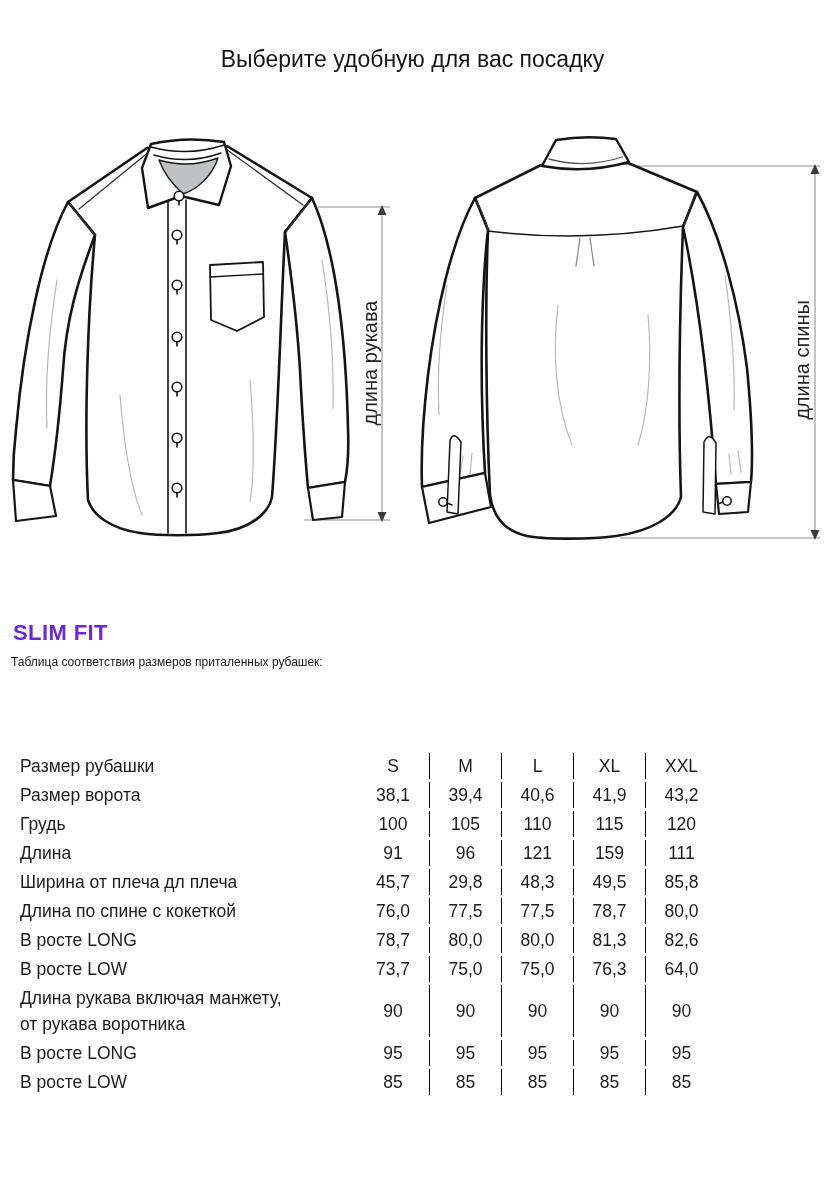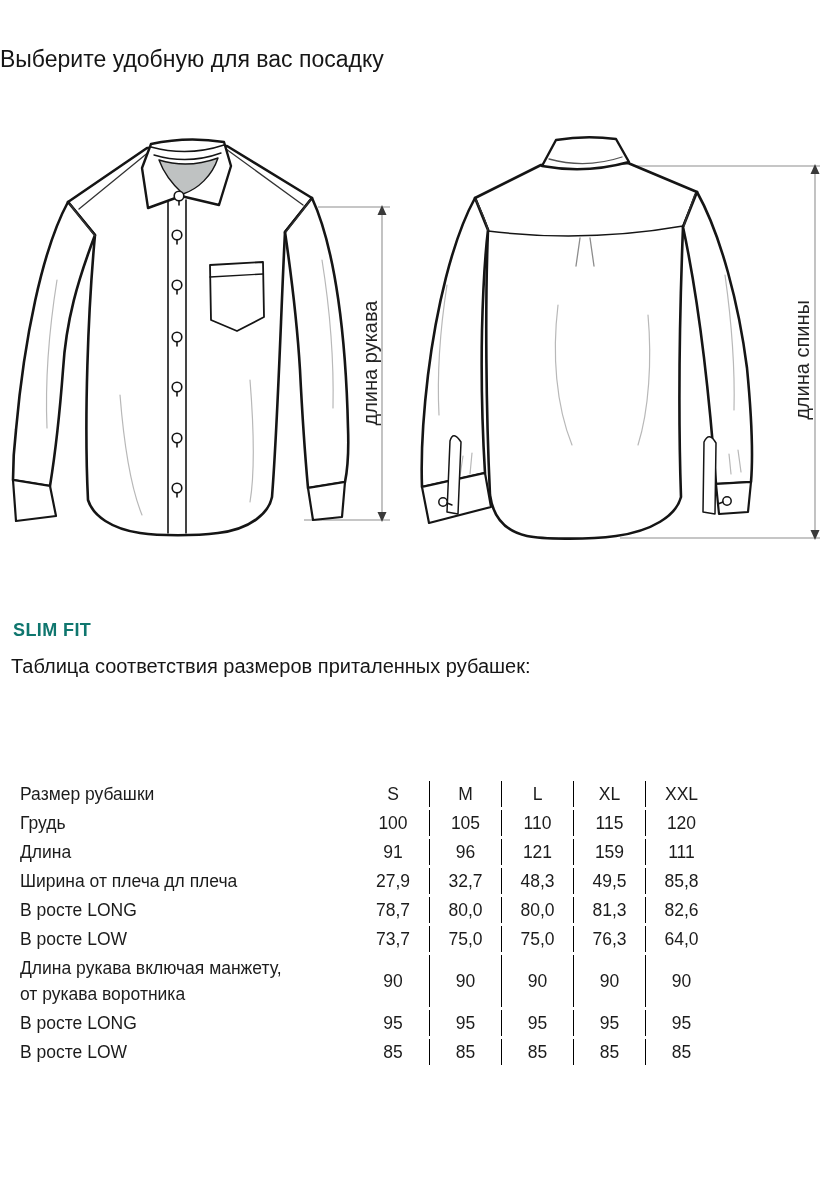--- a/index.html
+++ b/index.html
@@ -1,25 +1,25 @@
 <!DOCTYPE html>
 <html><head>
 <meta charset="utf-8">
 <style>
   html,body{margin:0;padding:0;background:#ffffff;}
   .page{position:relative;width:825px;height:1200px;background:#fff;overflow:hidden;
         font-family:"Liberation Sans", sans-serif;color:#1c1c1c;}
-  .title{position:absolute;top:46px;left:0;width:825px;
+  .title{position:absolute;top:46px;left:0;width:825px;text-align:center;
          font-size:23px;font-weight:400;color:#161616;}
   .figure{position:absolute;left:0;top:110px;width:825px;height:470px;}
-  .slim-heading{position:absolute;left:13px;top:620px;font-size:18px;font-weight:700;
-                letter-spacing:.4px;color:#0f766e;}
-  .subtitle{position:absolute;left:11px;top:655px;font-size:20px;color:#161616;}
+  .slim-heading{position:absolute;left:13px;top:620px;font-size:22px;font-weight:700;
+                letter-spacing:.4px;color:#6d28d9;}
+  .subtitle{position:absolute;left:11px;top:655px;font-size:12px;color:#161616;}
   table.sizes{position:absolute;left:20px;top:750px;border-collapse:separate;
-              border-spacing:0 3px;table-layout:fixed;margin-top:28px;}
+              border-spacing:0 3px;table-layout:fixed;}
   table.sizes td{padding:0;height:26px;line-height:26px;font-size:17.5px;
                  color:#1c1c1c;vertical-align:middle;box-sizing:border-box;}
   td.lbl{width:337px;text-align:left;padding-left:9px;}
   td.val{width:72px;text-align:center;}
   td.val + td.val{border-left:1.5px solid #000;}
   svg text{font-family:"Liberation Sans", sans-serif;}
 </style>
 </head>
 <body>
 
@@ -162,42 +162,58 @@
     <tbody>
       <tr>
         <td class="lbl">Размер рубашки</td>
         <td class="val">S</td>
         <td class="val">M</td>
         <td class="val">L</td>
         <td class="val">XL</td>
         <td class="val">XXL</td>
       </tr>
       <tr>
+        <td class="lbl">Размер ворота</td>
+        <td class="val">38,1</td>
+        <td class="val">39,4</td>
+        <td class="val">40,6</td>
+        <td class="val">41,9</td>
+        <td class="val">43,2</td>
+      </tr>
+      <tr>
         <td class="lbl">Грудь</td>
         <td class="val">100</td>
         <td class="val">105</td>
         <td class="val">110</td>
         <td class="val">115</td>
         <td class="val">120</td>
       </tr>
       <tr>
         <td class="lbl">Длина</td>
         <td class="val">91</td>
         <td class="val">96</td>
         <td class="val">121</td>
         <td class="val">159</td>
         <td class="val">111</td>
       </tr>
       <tr>
         <td class="lbl">Ширина от плеча дл плеча</td>
-        <td class="val">27,9</td>
-        <td class="val">32,7</td>
+        <td class="val">45,7</td>
+        <td class="val">29,8</td>
         <td class="val">48,3</td>
         <td class="val">49,5</td>
         <td class="val">85,8</td>
+      </tr>
+      <tr>
+        <td class="lbl">Длина по спине с кокеткой</td>
+        <td class="val">76,0</td>
+        <td class="val">77,5</td>
+        <td class="val">77,5</td>
+        <td class="val">78,7</td>
+        <td class="val">80,0</td>
       </tr>
       <tr>
         <td class="lbl">В росте LONG</td>
         <td class="val">78,7</td>
         <td class="val">80,0</td>
         <td class="val">80,0</td>
         <td class="val">81,3</td>
         <td class="val">82,6</td>
       </tr>
       <tr>

